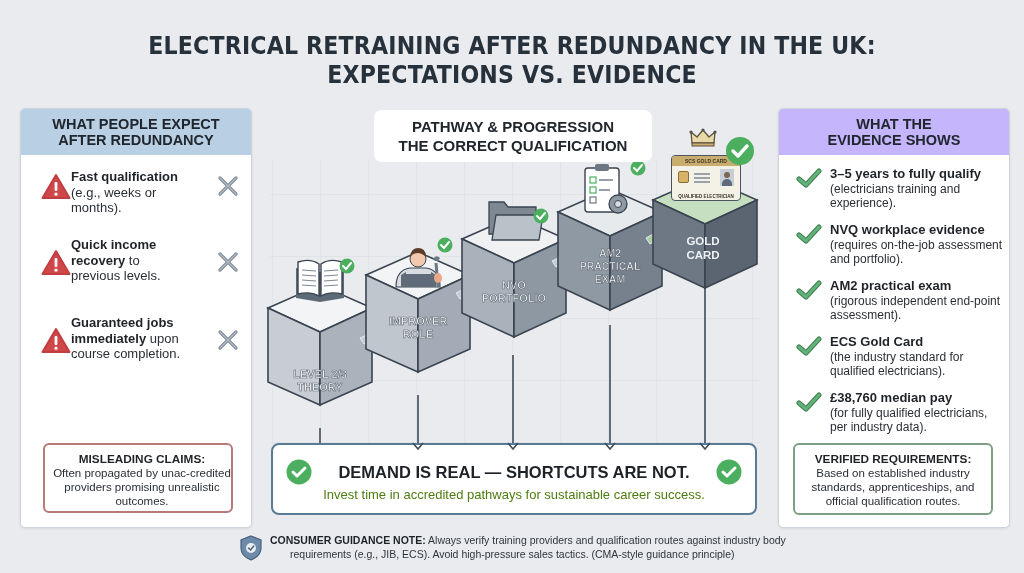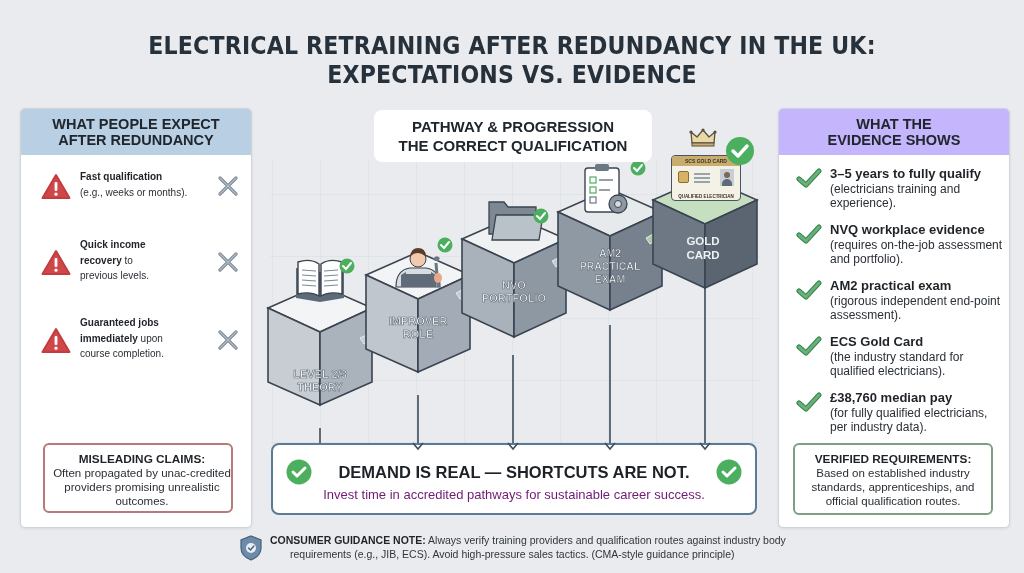--- a/index.html
+++ b/index.html
@@ -33,21 +33,21 @@
     color: #20262d;
   }
   .panel.left .panel-head { background: #b9cfe3; }
   .panel.right .panel-head { background: #c4b5fd; }
   .panel-head span { display: block; white-space: pre-line; }
 
   .expect-item {
     position: absolute; left: 20px; width: 210px; display: flex; align-items: flex-start;
   }
   .warn-icon { width: 30px; height: 27px; flex: 0 0 30px; margin-top: 4px; }
-  .expect-text { margin-left: 9px; width: 130px; font-size: 10px; line-height: 15.5px; color: #2a2f35; }
+  .expect-text { width: 130px; font-size: 13px; line-height: 15.5px; color: #2a2f35; }
   .expect-text b { font-weight: 700; color: #1f2328; }
   .x-icon { position: absolute; right: 12px; width: 22px; height: 22px; }
 
   .note-box {
     position: absolute; left: 22px; width: 190px; height: 70px; border-radius: 6px;
     text-align: center; padding-top: 7px;
     font-size: 11.5px; line-height: 14px; color: #2a2f35;
   }
   .note-box .nb-title { font-weight: 700; font-size: 11.8px; color: #1f2328; display: block; }
   .panel.left .note-box { border: 2px solid #b67a78; padding-left: 8px; }
@@ -71,21 +71,21 @@
     position: absolute; left: 271px; top: 443px; width: 486px; height: 72px;
     background: #ffffff; border: 2px solid #5a7b96; border-radius: 8px;
     text-align: center;
   }
   .banner .b-head {
     position: absolute; left: 0; top: 18px; width: 100%;
     font-weight: 700; font-size: 16.5px; color: #1d2228;
   }
   .banner .b-sub {
     position: absolute; left: 0; top: 42px; width: 100%;
-    font-size: 13px; color: #701a75;
+    font-size: 13px; color: #4d7c0f;
   }
   .banner .bcheck { position: absolute; top: 14px; width: 26px; height: 26px; }
 
   .footer {
     position: absolute; left: 240px; top: 533px; width: 560px;
     font-size: 10.5px; line-height: 14px; color: #30363d;
   }
   .footer .shield { position: absolute; left: 0; top: 2px; width: 22px; height: 26px; }
   .footer .ftext { margin-left: 30px; }
   .footer .ftext b { font-weight: 700; color: #1f2328; }

